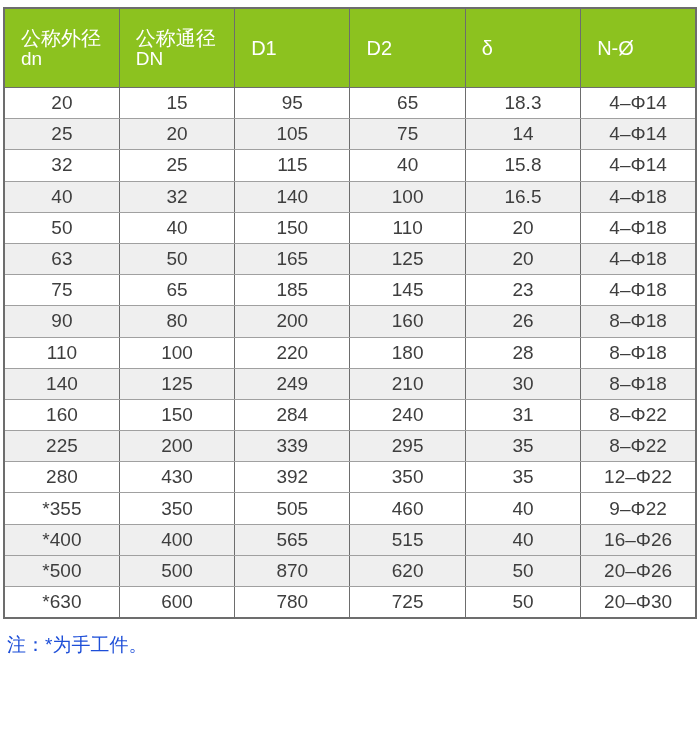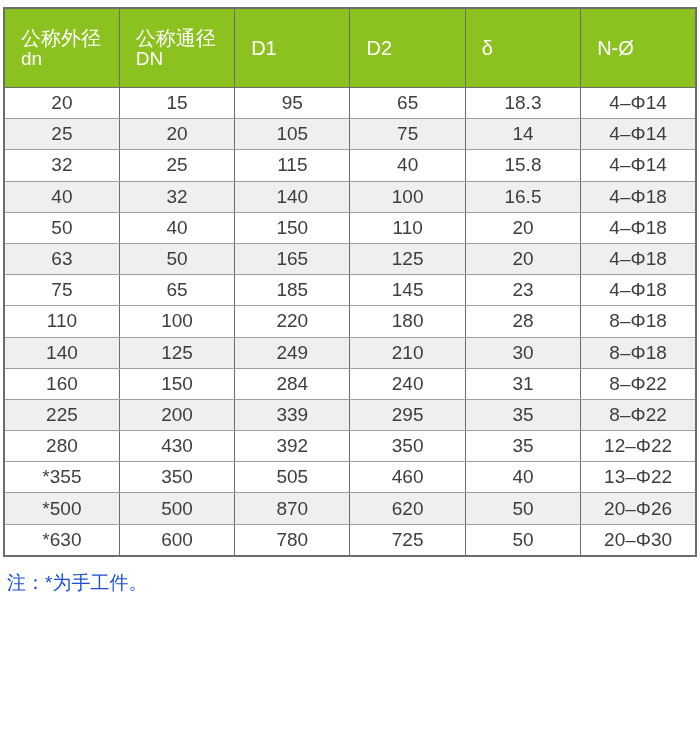--- a/index.html
+++ b/index.html
@@ -132,20 +132,28 @@
           <td>4–Φ18</td>
         </tr>
         <tr>
           <td>75</td>
           <td>65</td>
           <td>185</td>
           <td>145</td>
           <td>23</td>
           <td>4–Φ18</td>
         </tr>
+        <tr class="alt">
+          <td>90</td>
+          <td>80</td>
+          <td>200</td>
+          <td>160</td>
+          <td>26</td>
+          <td>8–Φ18</td>
+        </tr>
         <tr>
           <td>110</td>
           <td>100</td>
           <td>220</td>
           <td>180</td>
           <td>28</td>
           <td>8–Φ18</td>
         </tr>
         <tr class="alt">
           <td>140</td>
@@ -178,21 +186,29 @@
           <td>350</td>
           <td>35</td>
           <td>12–Φ22</td>
         </tr>
         <tr>
           <td>*355</td>
           <td>350</td>
           <td>505</td>
           <td>460</td>
           <td>40</td>
-          <td>13–Φ22</td>
+          <td>9–Φ22</td>
+        </tr>
+        <tr class="alt">
+          <td>*400</td>
+          <td>400</td>
+          <td>565</td>
+          <td>515</td>
+          <td>40</td>
+          <td>16–Φ26</td>
         </tr>
         <tr class="alt">
           <td>*500</td>
           <td>500</td>
           <td>870</td>
           <td>620</td>
           <td>50</td>
           <td>20–Φ26</td>
         </tr>
         <tr>

